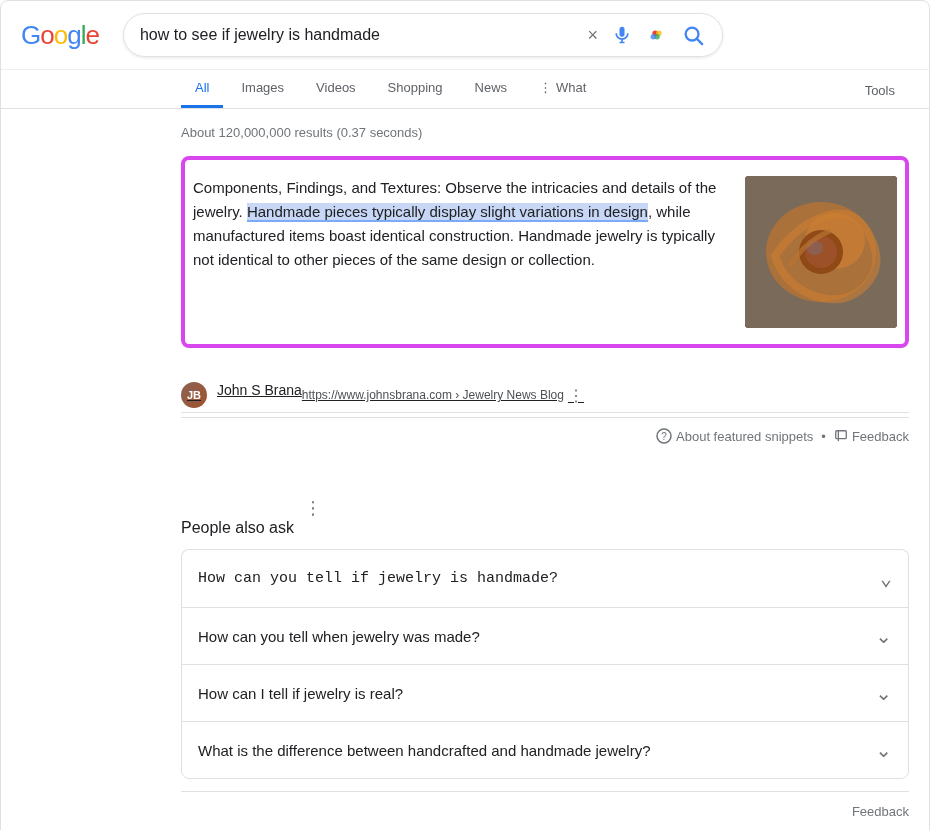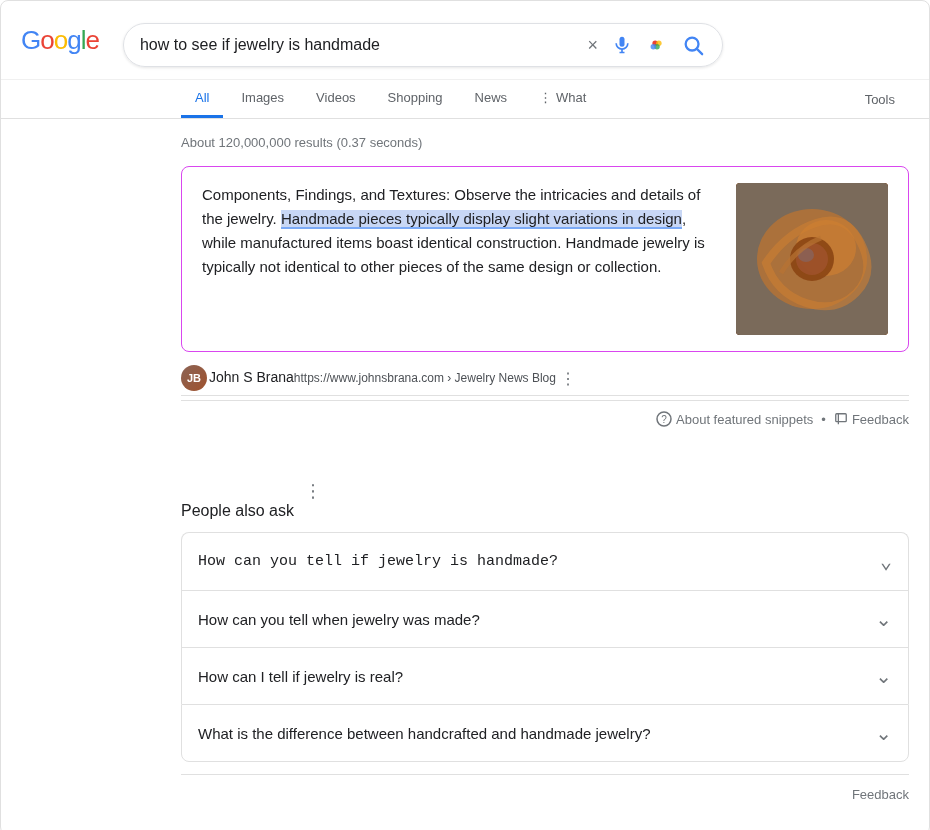--- a/index.html
+++ b/index.html
@@ -44,21 +44,20 @@
     .search-bar {
       display: flex;
       align-items: center;
       flex: 1;
       max-width: 600px;
       border: 1px solid #dfe1e5;
       border-radius: 24px;
       padding: 8px 16px;
       gap: 8px;
       box-shadow: 0 1px 3px rgba(0,0,0,0.1);
-      margin-top: 10px;
     }
     .search-input {
       flex: 1;
       border: none;
       outline: none;
       font-size: 16px;
       color: #202124;
       background: transparent;
     }
     .search-icons {
@@ -76,21 +75,21 @@
       padding: 2px;
     }
     .clear-icon { color: #70757a; font-size: 18px; }
     .mic-icon { color: #4285F4; font-size: 20px; }
     .lens-icon { color: #4285F4; font-size: 20px; }
     .search-submit-icon { color: #4285F4; font-size: 22px; }
 
     
     .nav-tabs {
       display: flex;
-      align-items: center;
+      align-items: flex-end;
       padding: 0 20px 0 180px;
       border-bottom: 1px solid #e0e0e0;
       gap: 4px;
     }
     .nav-tab {
       display: flex;
       align-items: center;
       gap: 6px;
       padding: 10px 14px;
       font-size: 13px;
@@ -124,24 +123,24 @@
     .results-count {
       font-size: 13px;
       color: #70757a;
       padding: 8px 0 16px;
     }
 
     
     .featured-snippet {
       display: flex;
       gap: 20px;
-      padding: 16px 20px;
-      border: 1px solid #d946ef;
+      padding: 16px 8px;
+      border: 4px solid #d946ef;
       border-radius: 8px;
-      margin-bottom: 3px;
+      margin-bottom: 24px;
     }
     .snippet-text {
       flex: 1;
       font-size: 15px;
       line-height: 1.6;
       color: #202124;
     }
     .snippet-highlight {
       background-color: #c8d7f5;
       border-bottom: 2px solid #7baaf7;
@@ -159,23 +158,23 @@
       width: 100%;
       height: 100%;
       background:
         radial-gradient(ellipse at 60% 45%, #c97a4a 30%, #8B4513 60%, #5a2d0c 100%),
         linear-gradient(45deg, #7a3e1e 0%, #cd853f 50%, #8b4513 100%);
     }
 
     
     .source-info {
       display: flex;
-      align-items: center;
-      gap: 2px;
+      gap: 10px;
       padding: 10px 0 4px;
+      text-decoration: underline;
     }
     .source-favicon {
       width: 26px;
       height: 26px;
       border-radius: 50%;
       background: linear-gradient(135deg, #8B6355, #A0522D);
       display: flex;
       align-items: center;
       justify-content: center;
       font-size: 11px;

